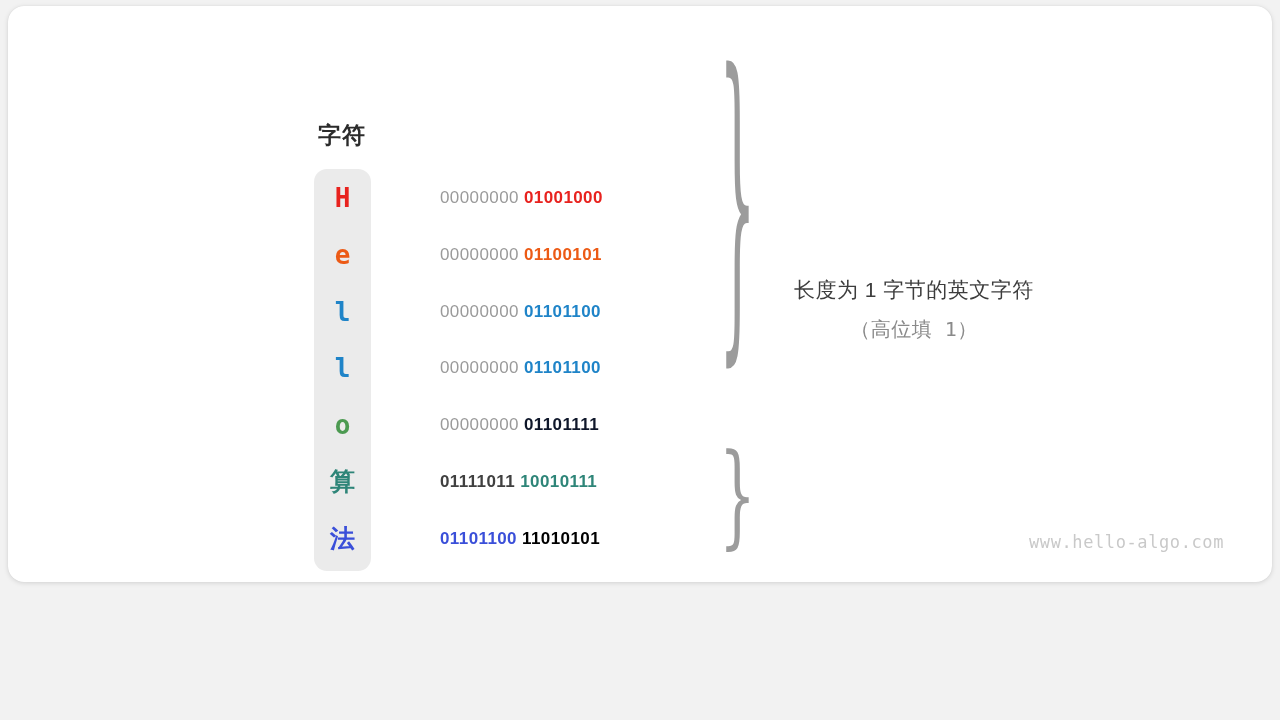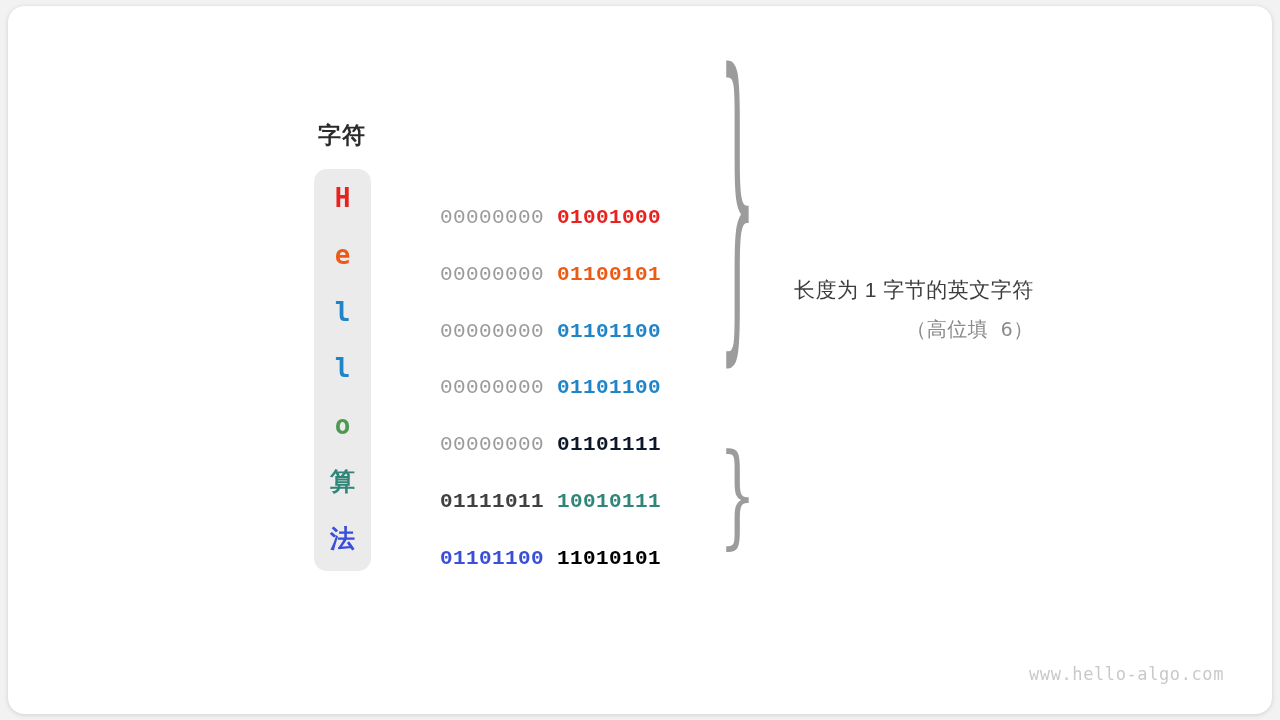--- a/index.html
+++ b/index.html
@@ -10,21 +10,21 @@
     overflow:hidden;
   }
   #canvas {
     position:relative;
     width:1280px; height:720px;
     background:#f2f2f2;
   }
   .card {
     position:absolute;
     left:8px; top:6px;
-    width:1264px; height:708px;
+    width:1264px; height:576px;
     background:#ffffff;
     border-radius:16px;
     box-shadow:0 1px 5px rgba(0,0,0,0.13), 0 0 1px rgba(0,0,0,0.10);
   }
 
   
   .hdr {
     position:absolute;
     font-weight:bold;
     color:#2b2b2b;
@@ -66,25 +66,24 @@
     font-family:"DejaVu Sans", sans-serif;
     font-size:25px;
   }
 
   
   .bin-row {
     position:absolute;
     left:432px;
     width:254px; height:30px;
     line-height:30px;
-    font-family:Liberation Mono, monospace;
-    font-size:21px;
+    font-family:Liberation Sans, sans-serif;
+    font-size:17px;
     letter-spacing:0.4px;
     white-space:nowrap;
-    margin-top:20px;
   }
   .byte-hi { font-weight:bold; }
   .byte-lo { font-weight:bold; }
   .byte-pad { color:#9a9a9a; font-weight:normal; }
 
   
   .brace {
     position:absolute;
     color:#9c9c9c;
     font-family:"DejaVu Serif", serif;
@@ -101,21 +100,21 @@
     left:711px; top:460px;
     font-size:58px;
     transform:scaleY(1.95) scaleX(1.0);
   }
 
   
   .note {
     position:absolute;
     color:#3d3d3d;
     white-space:nowrap;
-    text-align:right;
+    text-align:center;
   }
   .note-main {
     font-size:21px;
     letter-spacing:0.5px;
   }
   .note-sub {
     font-size:20px;
     color:#8a8a8a;
     letter-spacing:0.5px;
     font-family:"DejaVu Sans Mono", monospace;
@@ -163,20 +162,20 @@
         <div class="bin-row" style="top: 461px;"><span class="byte-hi" style="color: #404040;">01111011</span>&nbsp;<span class="byte-lo" style="color: rgb(46, 133, 120);">10010111</span></div>
         <div class="bin-row" style="top: 517.8px;"><span class="byte-hi" style="color: rgb(58, 79, 217);">01101100</span>&nbsp;<span class="byte-lo" style="color: #000000;">11010101</span></div>
       </div>
 
     <div class="brace" id="brace-1">}</div>
 
     <div class="brace" id="brace-2">}</div>
 
     <div class="note" id="note-1">
       <div class="note-main">长度为 1 字节的英文字符</div>
-      <div class="note-sub">（高位填 6）</div>
+      <div class="note-sub">（高位填 1）</div>
     </div>
 
 
     <div id="watermark">www.hello-algo.com</div>
 
   </div>
 </div>
 
 </body></html>

